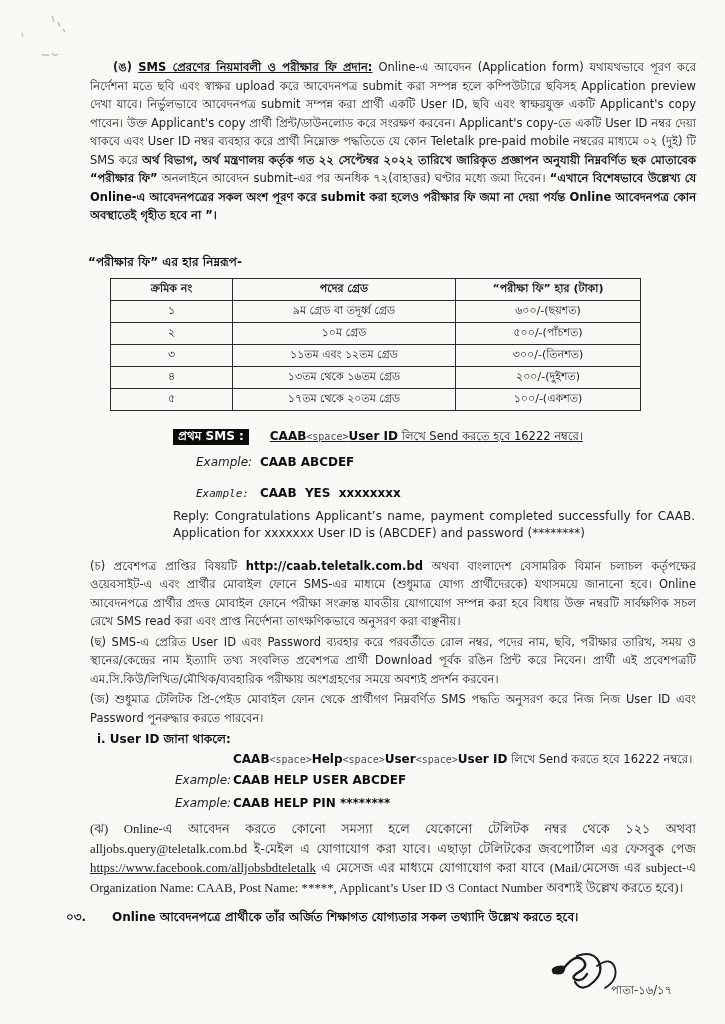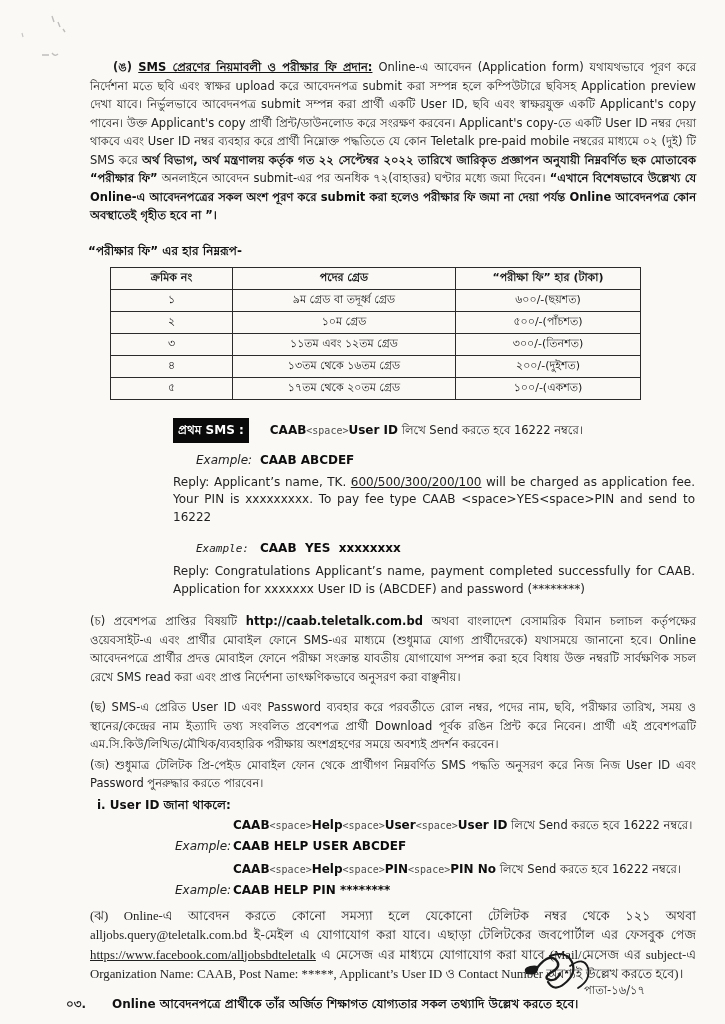--- a/index.html
+++ b/index.html
@@ -18,36 +18,36 @@
   .para{
     margin:0;font-size:11.5px;line-height:18.5px;
     text-align:justify;color:#222;
   }
   .para.indent{text-indent:23px;}
   .para b{font-weight:700;color:#111;}
   .ul{text-decoration:underline;}
   .plabel{font-weight:700;}
 
   
-  .caption{margin:17px 0 5px -2px;font-size:12px;font-weight:700;color:#111;}
+  .caption{margin:28px 0 5px -2px;font-size:12px;font-weight:700;color:#111;}
   table.fee{
     border-collapse:collapse;margin-left:20px;width:530px;
     font-size:11px;color:#151515;table-layout:fixed;
   }
   table.fee th,table.fee td{
     border:1.2px solid #2b2b2b;text-align:center;padding:1px 4px;
     height:17px;overflow:hidden;white-space:nowrap;
   }
   table.fee th{font-weight:700;height:19px;}
   .colw1{width:122px;}.colw2{width:223px;}.colw3{width:185px;}
 
   
   .sms-block{margin-top:18px;margin-left:83px;}
   .sms-block.second{margin-top:13px;}
-  .sms-line{font-size:12px;line-height:22px;white-space:nowrap;}
+  .sms-line{font-size:12px;line-height:13px;white-space:nowrap;text-decoration:underline;}
   .sms-label{
     display:inline-block;background:#0a0a0a;color:#fff;
     font-weight:700;font-size:12px;padding:1px 5px 2px 5px;
     margin-right:21px;
   }
   .sms-label.big{font-size:13px;}
   .cmd-b{font-weight:700;color:#0e0e0e;font-size:12px;}
   .tok{font-family:"DejaVu Sans Mono","Liberation Mono",monospace;font-size:10px;color:#4d4d4d;}
   .bn-tail{font-size:11.5px;color:#1d1d1d;}
   .example-line{margin-top:8px;font-size:12px;line-height:18px;}
@@ -71,21 +71,21 @@
     font-family:"Liberation Serif","DejaVu Serif",serif;
     font-size:12.8px;line-height:19.5px;margin-top:7px;
   }
 
   
   .item03{margin-top:10px;margin-left:-24px;display:flex;font-size:12px;line-height:18px;}
   .item03 .num{font-weight:700;width:46px;flex:none;}
   .item03 .txt{font-weight:700;color:#111;}
 
   
-  .footer{position:absolute;left:512px;top:938px;width:170px;height:70px;}
+  .footer{position:absolute;left:539px;top:938px;width:170px;height:70px;}
   .sig{position:absolute;left:8px;top:6px;}
   .page-label{
     position:absolute;left:72px;top:44px;
     font-size:11.5px;color:#2a2a2a;white-space:nowrap;
   }
   .pencil{position:absolute;left:14px;top:8px;opacity:.55;}
 </style>
 </head>
 <body>
 
@@ -140,42 +140,40 @@
           <td>৫</td>
           <td>১৭তম থেকে ২০তম গ্রেড</td>
           <td>১০০/-(একশত)</td>
         </tr>
       </tbody>
     </table>
 
     <div class="sms-block">
       <div class="sms-line"><span class="sms-label">প্রথম SMS :</span><span class="cmd-b">CAAB</span><span class="tok">&lt;space&gt;</span><span class="cmd-b">User ID</span><span class="bn-tail"> লিখে Send করতে হবে 16222 নম্বরে।</span></div>
       <div class="example-line"><span class="ex-label">Example:</span><span class="ex-value">CAAB ABCDEF</span></div>
-      <div class="reply"><span>Reply: Applicant’s name, TK. </span><span class="ul">600/500/300/200/100</span><span> will be charged as application fee. Your PIN is xxxxxxxxx. To pay fee type CAAB &lt;space&gt;YES&lt;space&gt;PIN and send to 16222</span></div>
     </div>
 
     <div class="sms-block second">
       <div class="example-line"><span class="ex-label mono">Example:</span><span class="ex-value">CAAB  YES  xxxxxxxx</span></div>
       <div class="reply"><span>Reply: Congratulations Applicant’s name, payment completed successfully for CAAB. Application for xxxxxxx User ID is (ABCDEF) and password (********)</span></div>
     </div>
 
     <p class="para" style="margin-top:14px;"><span>(চ) প্রবেশপত্র প্রাপ্তির বিষয়টি </span><b>http://caab.teletalk.com.bd</b><span> অথবা বাংলাদেশ বেসামরিক বিমান চলাচল কর্তৃপক্ষের ওয়েবসাইট-এ এবং প্রার্থীর মোবাইল ফোনে SMS-এর মাধ্যমে (শুধুমাত্র যোগ্য প্রার্থীদেরকে) যথাসময়ে জানানো হবে। Online আবেদনপত্রে প্রার্থীর প্রদত্ত মোবাইল ফোনে পরীক্ষা সংক্রান্ত যাবতীয় যোগাযোগ সম্পন্ন করা হবে বিধায় উক্ত নম্বরটি সার্বক্ষণিক সচল রেখে SMS read করা এবং প্রাপ্ত নির্দেশনা তাৎক্ষণিকভাবে অনুসরণ করা বাঞ্ছনীয়।</span></p>
 
-    <p class="para" style="margin-top:12px;">(ছ) SMS-এ প্রেরিত User ID এবং Password ব্যবহার করে পরবর্তীতে রোল নম্বর, পদের নাম, ছবি, পরীক্ষার তারিখ, সময় ও স্থানের/কেন্দ্রের নাম ইত্যাদি তথ্য সংবলিত প্রবেশপত্র প্রার্থী Download পূর্বক রঙিন প্রিন্ট করে নিবেন। প্রার্থী এই প্রবেশপত্রটি এম.সি.কিউ/লিখিত/মৌখিক/ব্যবহারিক পরীক্ষায় অংশগ্রহণের সময়ে অবশ্যই প্রদর্শন করবেন।</p>
+    <p class="para" style="margin-top:2px;">(ছ) SMS-এ প্রেরিত User ID এবং Password ব্যবহার করে পরবর্তীতে রোল নম্বর, পদের নাম, ছবি, পরীক্ষার তারিখ, সময় ও স্থানের/কেন্দ্রের নাম ইত্যাদি তথ্য সংবলিত প্রবেশপত্র প্রার্থী Download পূর্বক রঙিন প্রিন্ট করে নিবেন। প্রার্থী এই প্রবেশপত্রটি এম.সি.কিউ/লিখিত/মৌখিক/ব্যবহারিক পরীক্ষায় অংশগ্রহণের সময়ে অবশ্যই প্রদর্শন করবেন।</p>
 
     <p class="para" style="margin-top:2px;">(জ) শুধুমাত্র টেলিটক প্রি-পেইড মোবাইল ফোন থেকে প্রার্থীগণ নিম্নবর্ণিত SMS পদ্ধতি অনুসরণ করে নিজ নিজ User ID এবং Password পুনরুদ্ধার করতে পারবেন।</p>
 
     <div class="help-block">
       <div class="help-heading">i.  User ID জানা থাকলে:</div>
       <div class="help-cmd"><span class="cmd-b">CAAB</span><span class="tok">&lt;space&gt;</span><span class="cmd-b">Help</span><span class="tok">&lt;space&gt;</span><span class="cmd-b">User</span><span class="tok">&lt;space&gt;</span><span class="cmd-b">User ID</span><span class="bn-tail"> লিখে Send করতে হবে 16222 নম্বরে।</span></div>
       <div class="help-example"><span class="ex-label">Example:</span><span class="ex-value">CAAB HELP USER ABCDEF</span></div>
     </div>
 
     <div class="help-block">
-      <div class="help-cmd"><span class="cmd-b">CAAB</span><span class="tok">&lt;space&gt;</span><span class="cmd-b">Help</span><span class="tok">&lt;space&gt;</span><span class="cmd-b">PIN</span><span class="tok">&lt;space&gt;</span><span class="cmd-b">PIN No</span><span class="bn-tail"> লিখে Send করতে হবে 16222 নম্বরে।</span></div>
       <div class="help-example"><span class="ex-label">Example:</span><span class="ex-value">CAAB HELP PIN ********</span></div>
     </div>
 
     <p class="para serif"><span>(ঝ) Online-এ আবেদন করতে কোনো সমস্যা হলে যেকোনো টেলিটক নম্বর থেকে ১২১ অথবা alljobs.query@teletalk.com.bd ই-মেইল এ যোগাযোগ করা যাবে। এছাড়া টেলিটকের জবপোর্টাল এর ফেসবুক পেজ </span><span class="ul">https://www.facebook.com/alljobsbdteletalk</span><span> এ মেসেজ এর মাধ্যমে যোগাযোগ করা যাবে (Mail/মেসেজ এর subject-এ Organization Name: CAAB, Post Name: *****, Applicant’s User ID ও Contact Number অবশ্যই উল্লেখ করতে হবে)।</span></p>
 
     <div class="item03">
       <span class="num">০৩.</span>
       <span class="txt">Online আবেদনপত্রে প্রার্থীকে তাঁর অর্জিত শিক্ষাগত যোগ্যতার সকল তথ্যাদি উল্লেখ করতে হবে।</span>
     </div>
 

